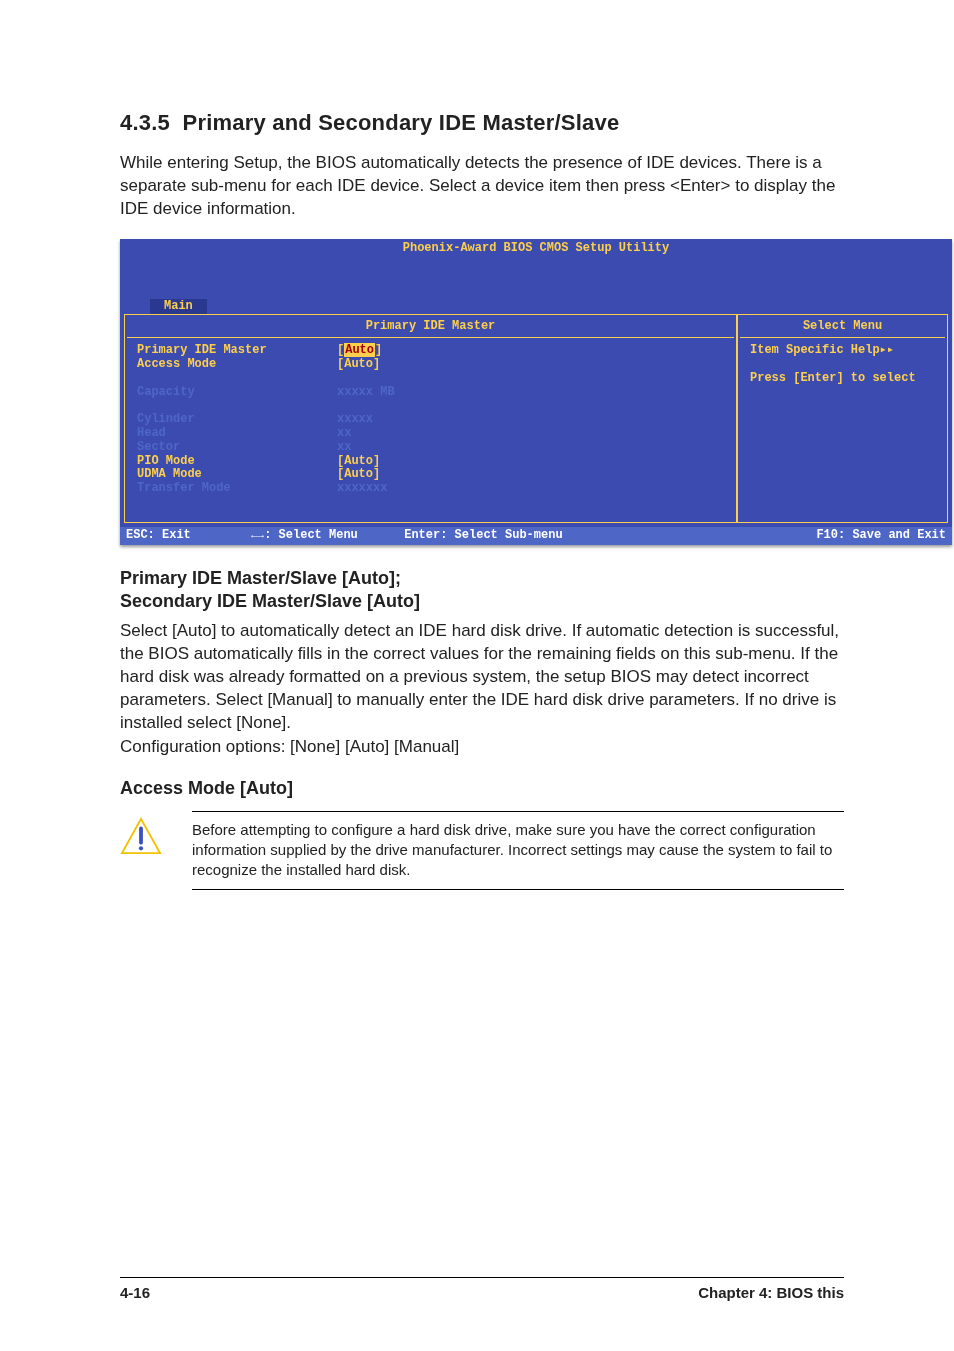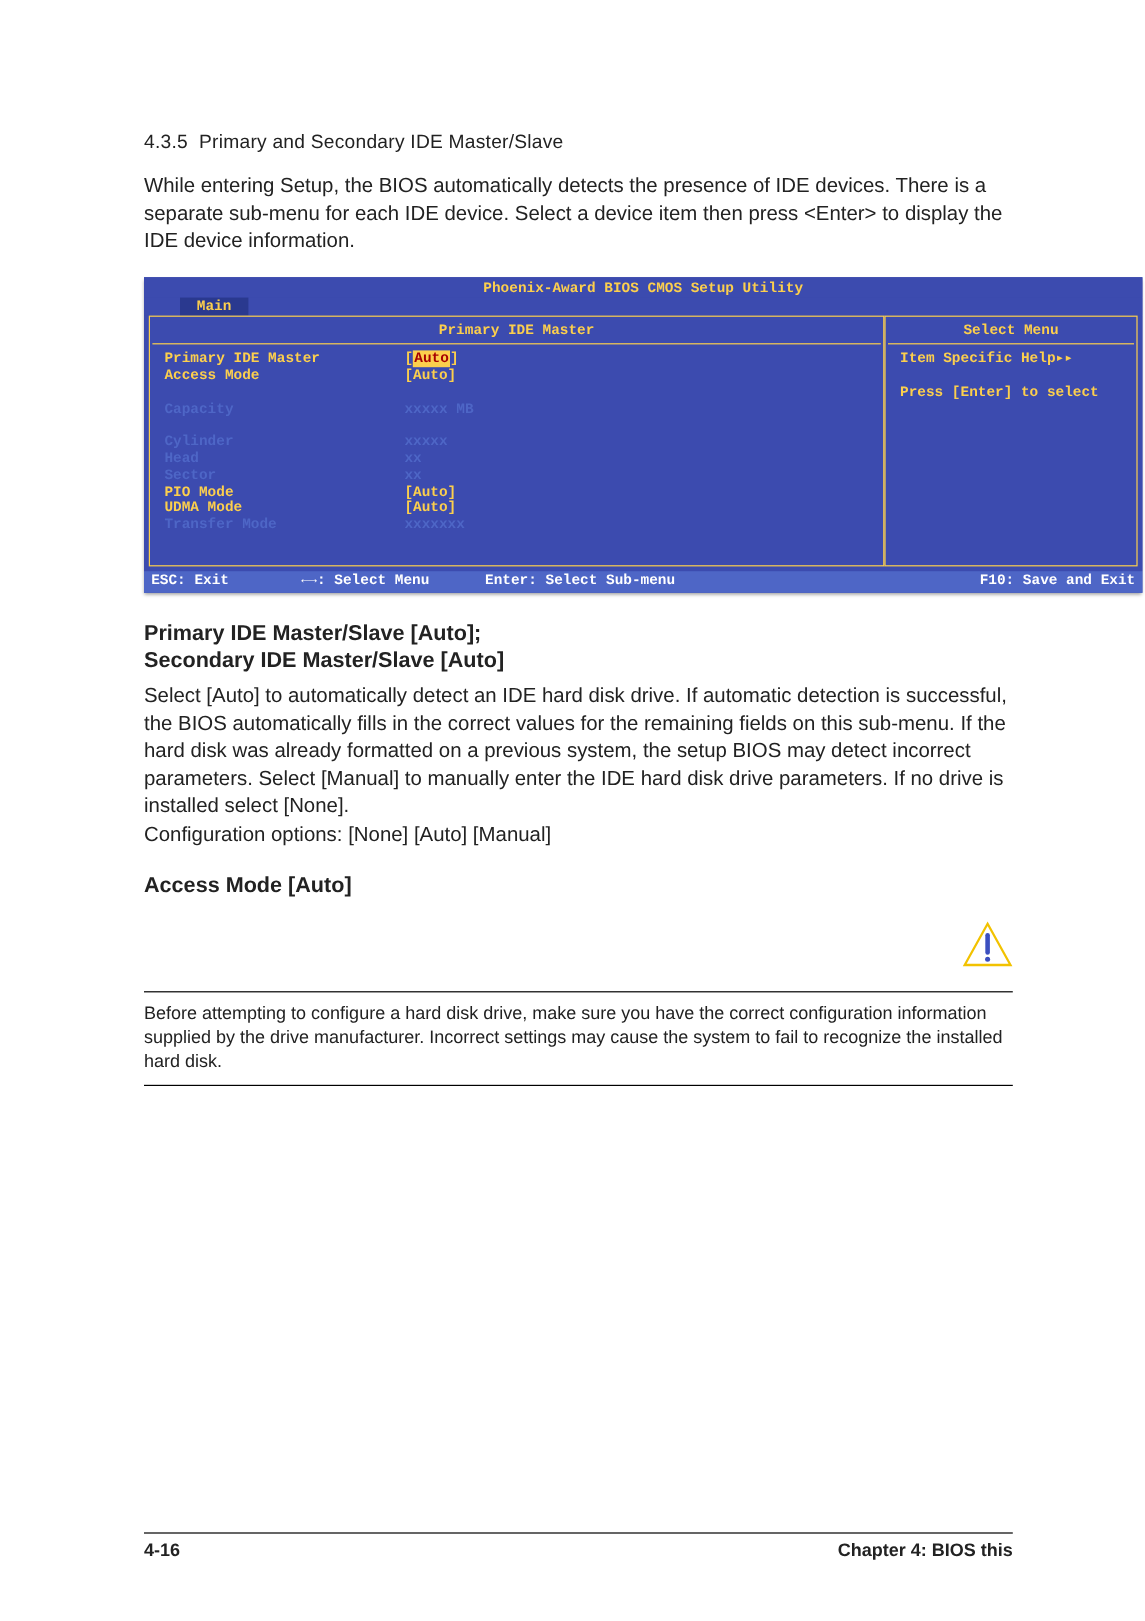--- a/index.html
+++ b/index.html
@@ -9,22 +9,22 @@
     color: #222;
   }
   .page {
     width: 954px;
     min-height: 1351px;
     box-sizing: border-box;
     padding: 110px 110px 50px 120px;
     position: relative;
   }
   .h2 {
-    font-size: 16px;
-    font-weight: 400;
+    font-size: 22px;
+    font-weight: 700;
     letter-spacing: 0.2px;
     margin: 0 0 16px 0;
   }
   .body-text {
     font-size: 17px;
     line-height: 1.35;
     margin: 0 0 18px 0;
   }
   .h3 {
     font-size: 18px;
@@ -47,20 +47,21 @@
     text-align: center;
     color: #fccf4d;
     font-weight: bold;
     padding: 3px 0 0 0;
     background:#3c4baf;
   }
   .bios .tabs {
     display:flex;
     padding: 0 0 0 30px;
     background:#3c4baf;
+    margin-top:43px;
   }
   .bios .tab {
     color:#fccf4d;
     padding: 1px 14px 1px 14px;
     font-weight:bold;
     background:#2a398f;
   }
   .bios .body {
     display:flex;
     background:#3c4baf;
@@ -107,24 +108,23 @@
   }
   .bios .footer .row { display:flex; }
   .bios .footer .c1 { width:125px;}
   .bios .footer .c2 { width:140px;}
   .bios .footer .c3 { flex:1;}
   .bios .footer .c4 { text-align:right; width:175px;}
   .smallglyph { font-size:11px; }
   
   .warnblock {
     display:flex;
-    align-items:flex-end;
-    gap:18px;
+    align-items:flex-start;
+    gap:30px;
     margin: 10px 0 30px 0;
-    flex-direction: column;
   }
   .warn-icon {
     width:42px; height:38px;
     flex:0 0 42px;
     margin-top:6px;
   }
   .warn-text-wrap {
     border-top:1px solid #000;
     border-bottom:1px solid #000;
     padding:8px 0;

